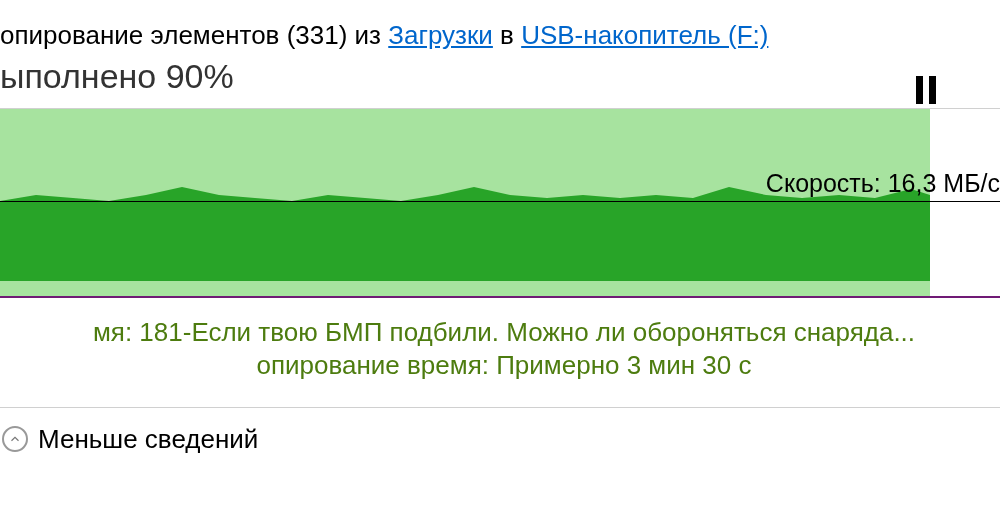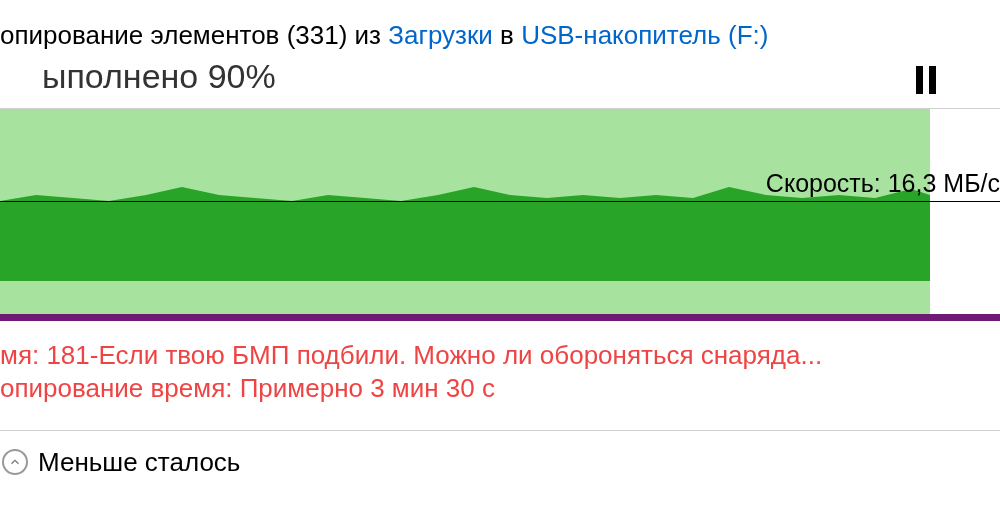--- a/index.html
+++ b/index.html
@@ -13,27 +13,26 @@
     }
     .container {
       padding: 0;
     }
     .header-line {
       font-size: 26px;
       padding: 20px 0 4px 0;
       color: #000;
       white-space: nowrap;
     }
-    .header-line .link { color: #0066cc; }
+    .header-line .link { color: #0066cc; text-decoration: underline; }
     .progress-row {
       display: flex;
-      align-items: center;
+      align-items: flex-end;
       justify-content: space-between;
       padding-right: 10px;
-      padding-left: 42px;
     }
     .progress-text {
       font-size: 34px;
       color: #333;
       padding: 2px 0 8px 0;
       white-space: nowrap;
     }
     .controls {
       display: flex;
       gap: 48px;
@@ -45,24 +44,24 @@
       gap: 6px;
     }
     .pause-icon span {
       display: block;
       width: 7px;
       height: 28px;
       background: #000;
     }
     .chart-wrap {
       position: relative;
-      height: 213px;
+      height: 190px;
       margin-top: 4px;
       border-top: 1px solid #d0d0d0;
-      border-bottom: 7px solid #701a75;
+      border-bottom: 2px solid #701a75;
     }
     .chart-bg {
       position: absolute;
       inset: 0;
       background: #fff;
     }
     .chart-fill-light {
       position: absolute;
       left: 0; top: 0; bottom: 0;
       width: 930px;
@@ -85,24 +84,25 @@
       position: absolute;
       right: 0;
       top: 60px;
       font-size: 25px;
       color: #000;
       background: transparent;
       padding-left: 8px;
       white-space: nowrap;
     }
     .details {
-      padding: 18px 0 0 0;
+      padding: 18px 0 0 8px;
       font-size: 26px;
-      color: #ef4444;
+      color: #4d7c0f;
       line-height: 1.28;
+      text-align: center;
     }
     .details-row { white-space: nowrap; overflow: hidden; text-overflow: clip; }
     .divider {
       margin-top: 24px;
       border-top: 1px solid #d0d0d0;
     }
     .fewer-row {
       display: flex;
       align-items: center;
       gap: 10px;
@@ -166,16 +166,16 @@
   </div>
 
   <div class="divider"></div>
 
   <div class="fewer-row">
     <div class="chevron-circle">
       <svg viewBox="0 0 24 24">
           <polyline points="6,15 12,9 18,15" fill="none" stroke="#777" stroke-width="2"></polyline>
         </svg>
     </div>
-    <span>Меньше сталось</span>
+    <span>Меньше сведений</span>
   </div>
 
 </div>
 
 </body></html>

